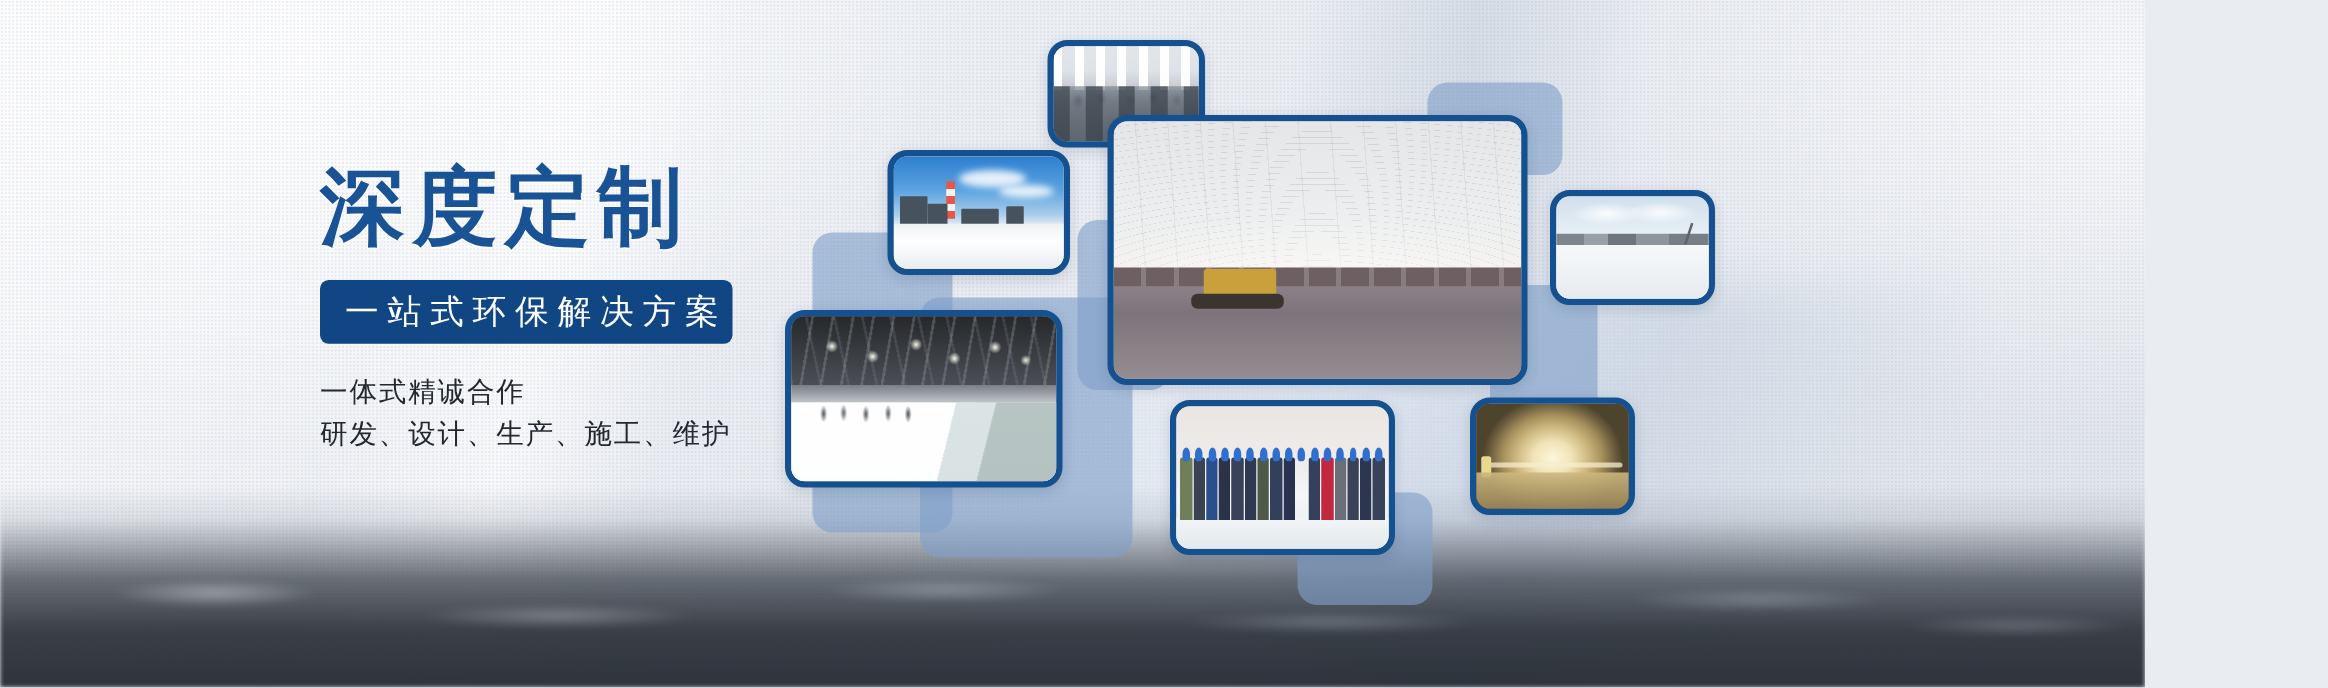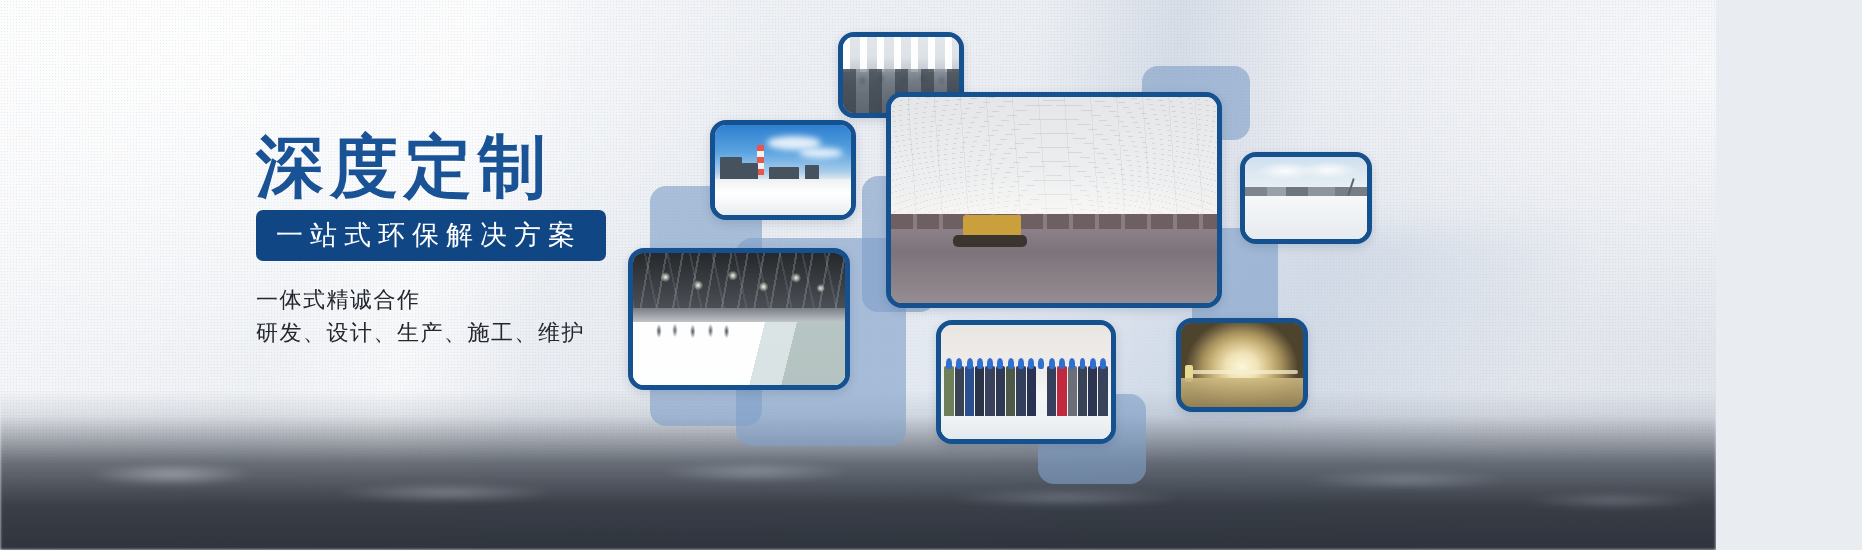--- a/index.html
+++ b/index.html
@@ -57,23 +57,23 @@
   }
 
   
   .text-block { position:absolute; left:256px; top:132px; width:420px; }
   .title {
     font-size:68px; font-weight:700; letter-spacing:6px; line-height:1;
     color:#1a5296; white-space:nowrap;
     text-shadow:0 1px 0 rgba(255,255,255,0.7);
   }
   .subtitle-bar {
-    display:inline-block; margin-top:10px;
+    display:inline-block; margin-top:24px;
     background:#104684; border-radius:7px;
-    padding:10px 24px 11px 20px;
+    padding:10px 4px 11px 20px;
   }
   .subtitle-bar span {
     display:block; color:#ffffff; font-size:27px; font-weight:500;
     letter-spacing:7px; line-height:1.12; white-space:nowrap;
   }
   .desc { margin-top:22px; color:#23272e; }
   .desc div {
     font-size:22px; letter-spacing:1.5px; line-height:1.5; white-space:nowrap;
   }
 

